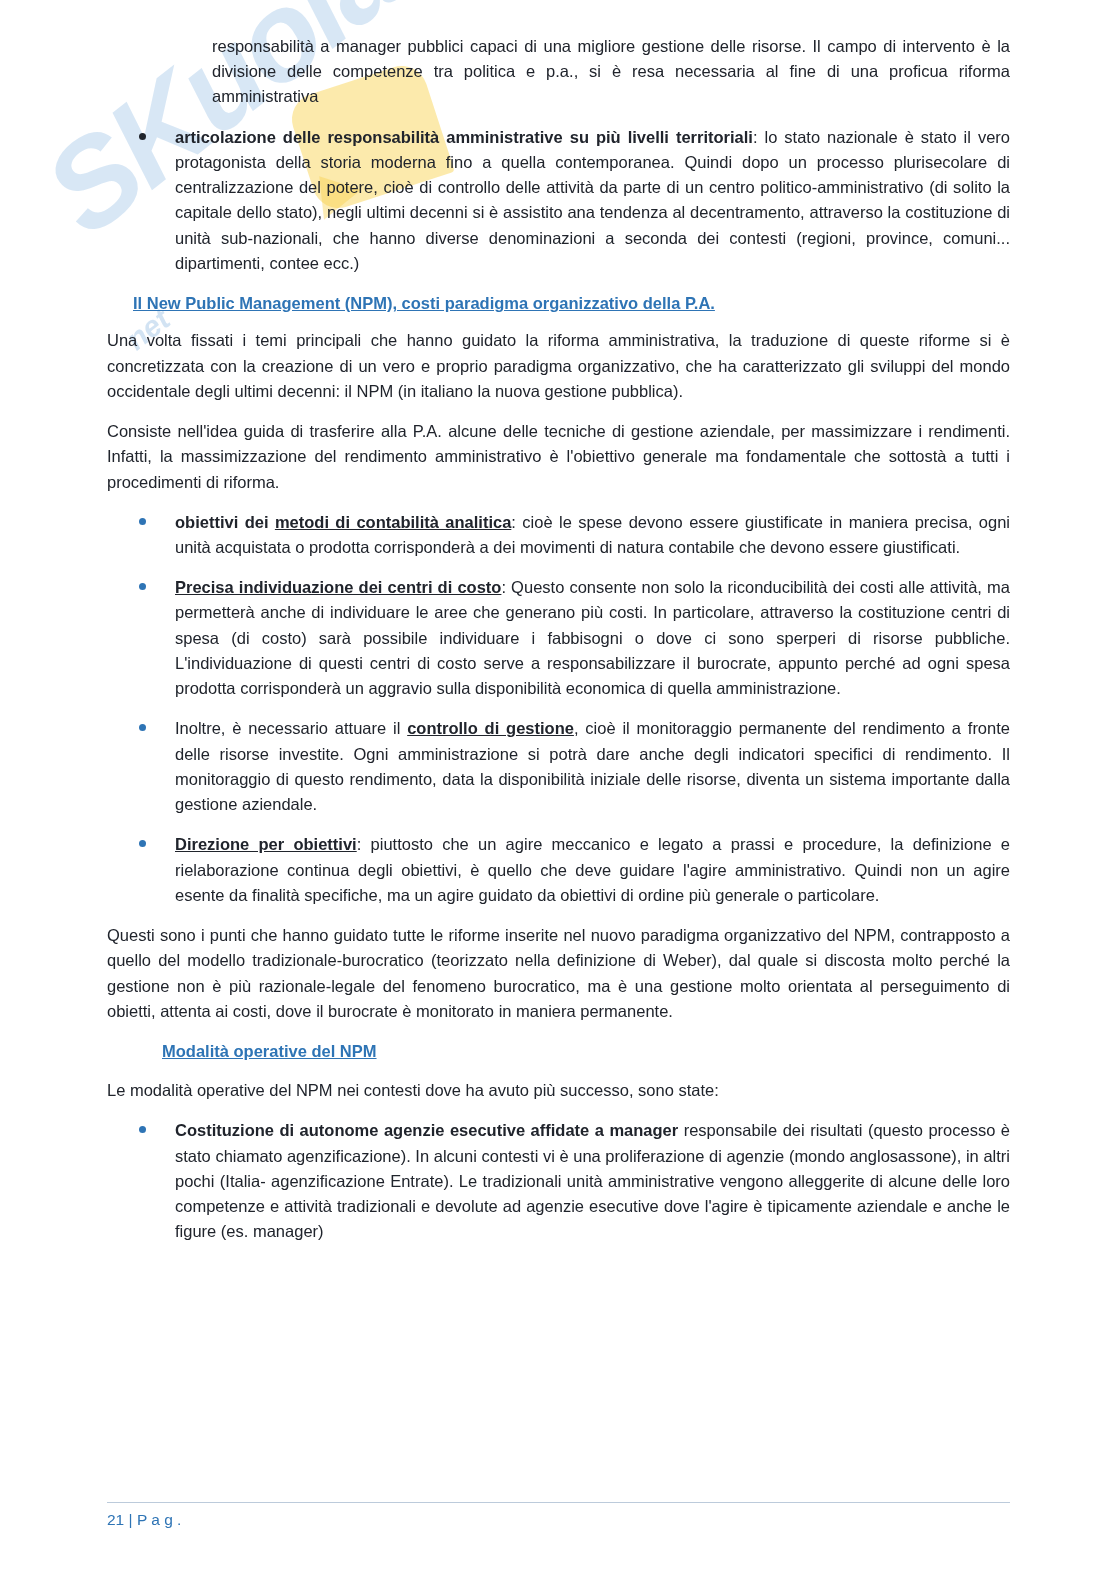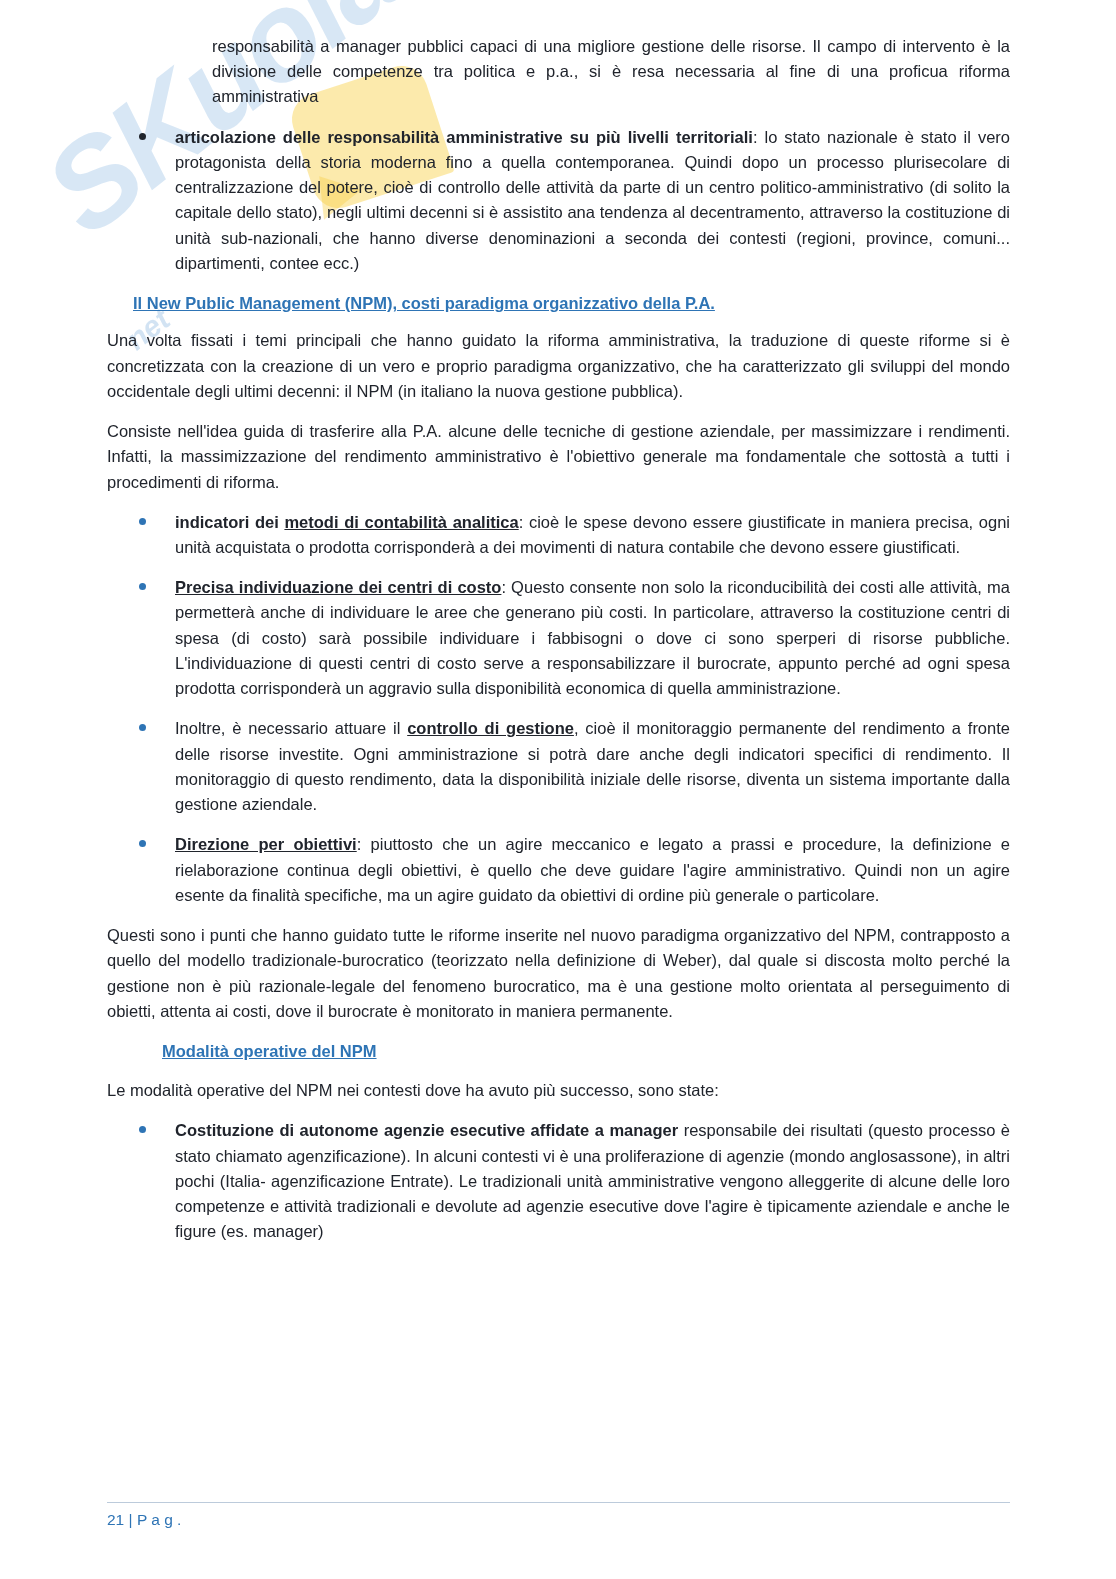--- a/index.html
+++ b/index.html
@@ -107,21 +107,21 @@
       </ul>
 
       <h2 class="h-npm">Il New Public Management (NPM), costi paradigma organizzativo della P.A.</h2>
 
       <p>Una volta fissati i temi principali che hanno guidato la riforma amministrativa, la traduzione di queste riforme si è concretizzata con la creazione di un vero e proprio paradigma organizzativo, che ha caratterizzato gli sviluppi del mondo occidentale degli ultimi decenni: il NPM (in italiano la nuova gestione pubblica).</p>
       <p>Consiste nell'idea guida di trasferire alla P.A. alcune delle tecniche di gestione aziendale, per massimizzare i rendimenti. Infatti, la massimizzazione del rendimento amministrativo è l'obiettivo generale ma fondamentale che sottostà a tutti i procedimenti di riforma.</p>
 
       <ul class="doc-list">
         <li>
           <span class="bullet-marker bullet-blue"></span>
-          <b>indicatori dei </b><b class="u">metodi di contabilità analitica</b><span>: cioè le spese devono essere giustificate in maniera precisa, ogni unità acquistata o prodotta corrisponderà a dei movimenti di natura contabile che devono essere giustificati.</span>
+          <b>obiettivi dei </b><b class="u">metodi di contabilità analitica</b><span>: cioè le spese devono essere giustificate in maniera precisa, ogni unità acquistata o prodotta corrisponderà a dei movimenti di natura contabile che devono essere giustificati.</span>
         </li>
         <li>
           <span class="bullet-marker bullet-blue"></span>
           <b class="u">Precisa individuazione dei centri di costo</b><span>: Questo consente non solo la riconducibilità dei costi alle attività, ma permetterà anche di individuare le aree che generano più costi. In particolare, attraverso la costituzione centri di spesa (di costo) sarà possibile individuare i fabbisogni o dove ci sono sperperi di risorse pubbliche. L'individuazione di questi centri di costo serve a responsabilizzare il burocrate, appunto perché ad ogni spesa prodotta corrisponderà un aggravio sulla disponibilità economica di quella amministrazione.</span>
         </li>
         <li>
           <span class="bullet-marker bullet-blue"></span>
           <span>Inoltre, è necessario attuare il </span><b class="u">controllo di gestione</b><span>, cioè il monitoraggio permanente del rendimento a fronte delle risorse investite. Ogni amministrazione si potrà dare anche degli indicatori specifici di rendimento. Il monitoraggio di questo rendimento, data la disponibilità iniziale delle risorse, diventa un sistema importante dalla gestione aziendale.</span>
         </li>
         <li>

